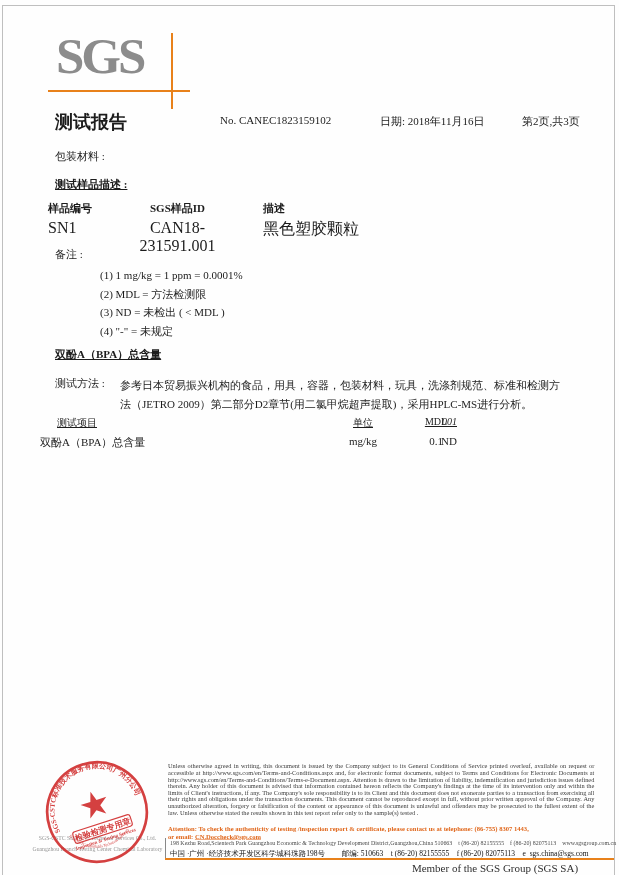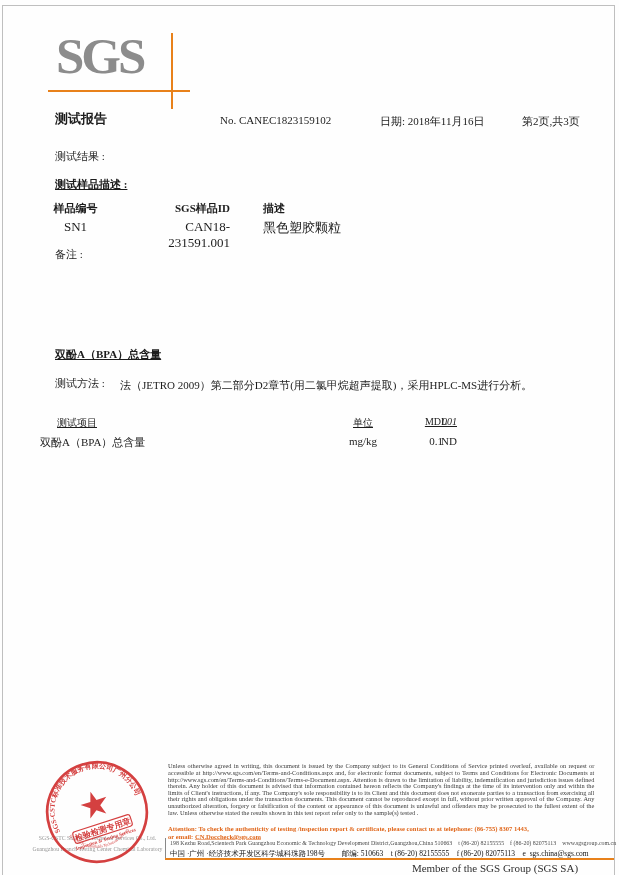--- a/index.html
+++ b/index.html
@@ -8,33 +8,33 @@
   .abs{position:absolute;}
   .frame{left:2px;top:5px;width:611px;height:872px;border:1px solid #bfbfbf;border-bottom:none;}
 
   
   .logo-text{left:56px;top:26px;font-size:51px;font-weight:bold;letter-spacing:-3px;
              color:var(--logo_gray,#8c8c8c);line-height:60px;}
   .logo-underline{left:48px;top:90px;width:142px;height:2px;background:var(--accent_orange,#e8811a);}
   .logo-vline{left:171px;top:33px;width:2px;height:76px;background:var(--accent_orange,#e8811a);}
 
   
-  .doc-title{left:55px;top:110px;font-size:13px;font-weight:bold;}
+  .doc-title{left:55px;top:110px;font-size:18px;font-weight:bold;}
   .report-no{left:220px;top:114px;font-size:11px;}
   .report-date{left:380px;top:114px;font-size:11px;}
   .page-info{left:522px;top:114px;font-size:11px;}
 
   .label11{font-size:11px;}
   .results-label{left:55px;top:149px;}
   .sample-desc-label{left:55px;top:177px;font-weight:bold;text-decoration:underline;}
 
   .st-h{top:201px;font-size:11px;font-weight:bold;}
-  .st-r{top:219px;font-size:13px;}
-  .st-c1{left:38px;width:75px;text-align:center;}
-  .st-c2{left:125px;width:105px;text-align:right;}
+  .st-r{top:219px;font-size:16px;}
+  .st-c1{left:48px;width:75px;}
+  .st-c2{left:125px;width:105px;text-align:center;}
   .st-c3{left:243px;margin-left:20px;}
 
   .notes-label{left:55px;top:247px;}
   .notes{left:100px;top:266px;font-size:11px;line-height:18.5px;}
 
   .bpa-title{left:55px;top:347px;font-size:11px;font-weight:bold;text-decoration:underline;}
   .method-label{left:55px;top:376px;}
   .method-text{left:120px;top:376px;width:475px;font-size:11px;line-height:19px;}
 
   .rt-h{top:416px;font-size:10px;text-decoration:underline;}
@@ -74,35 +74,42 @@
 
   <div class="abs logo-text">SGS</div>
   <div class="abs logo-underline"></div>
   <div class="abs logo-vline"></div>
 
   <div class="abs doc-title">测试报告</div>
   <div class="abs report-no">No. CANEC1823159102</div>
   <div class="abs report-date">日期: 2018年11月16日</div>
   <div class="abs page-info">第2页,共3页</div>
 
-  <div class="abs label11 results-label">测试结果 :</div>
+  <div class="abs label11 results-label">包装材料 :</div>
   <div class="abs label11 sample-desc-label">测试样品描述 :</div>
 
   <div class="abs st-h st-c1">样品编号</div>
   <div class="abs st-h st-c2">SGS样品ID</div>
   <div class="abs st-h st-c3">描述</div>
   <div class="abs st-r st-c1">SN1</div>
   <div class="abs st-r st-c2">CAN18-231591.001</div>
   <div class="abs st-r st-c3">黑色塑胶颗粒</div>
 
   <div class="abs label11 notes-label">备注 :</div>
+  <div class="abs notes">
+    <div>(1) 1 mg/kg = 1 ppm = 0.0001%</div>
+    <div>(2) MDL = 方法检测限</div>
+    <div>(3) ND = 未检出 ( &lt; MDL )</div>
+    <div>(4) "-" = 未规定</div>
+  </div>
 
   <div class="abs bpa-title">双酚A（BPA）总含量</div>
   <div class="abs label11 method-label">测试方法 :</div>
   <div class="abs method-text">
+    <div>参考日本贸易振兴机构的食品，用具，容器，包装材料，玩具，洗涤剂规范、标准和检测方</div>
     <div>法（JETRO 2009）第二部分D2章节(用二氯甲烷超声提取)，采用HPLC-MS进行分析。</div>
   </div>
 
   <div class="abs rt-h rt-item-h">测试项目</div>
   <div class="abs rt-h rt-unit">单位</div>
   <div class="abs rt-h rt-mdl">MDL</div>
   <div class="abs rt-h rt-001 italic">001</div>
   <div class="abs rt-r rt-item">双酚A（BPA）总含量</div>
   <div class="abs rt-r rt-unit">mg/kg</div>
   <div class="abs rt-r rt-mdl">0.1</div>

